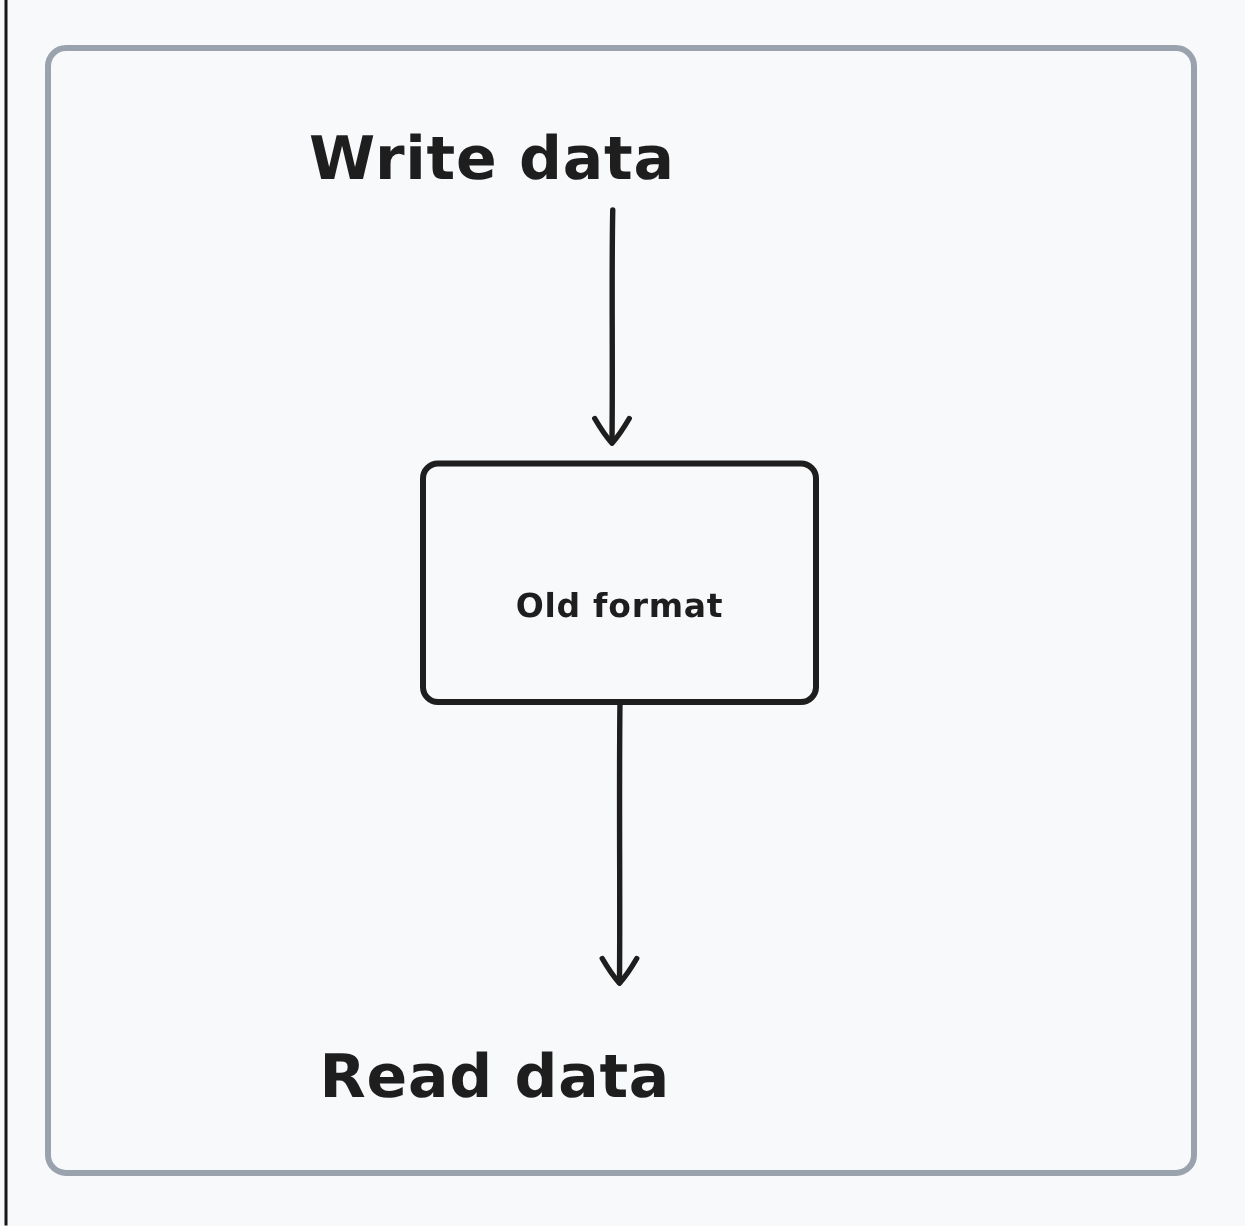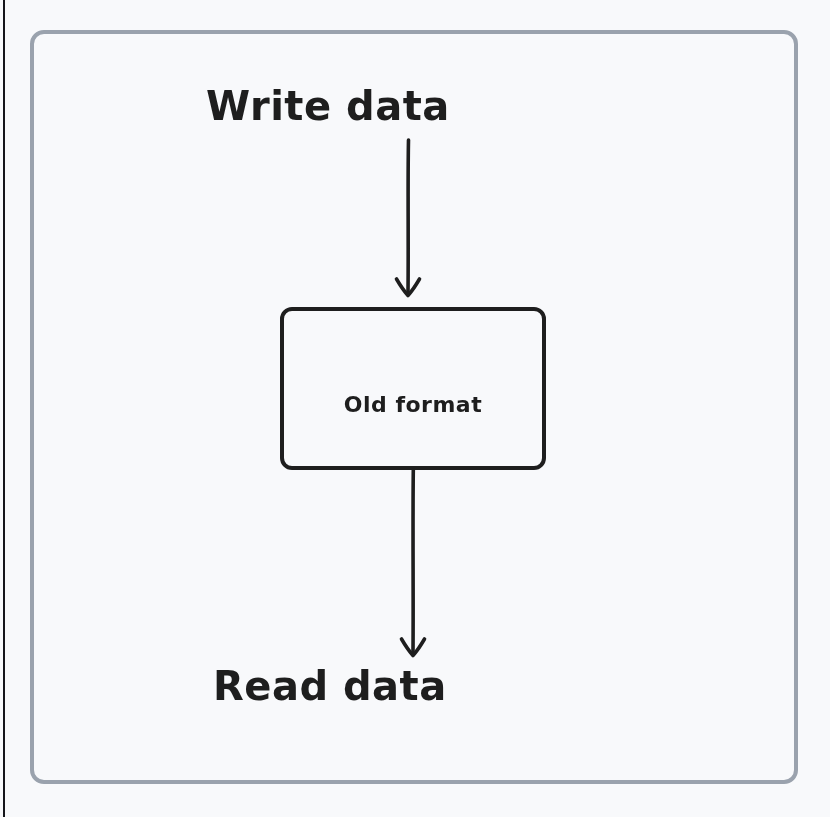--- a/index.html
+++ b/index.html
@@ -37,21 +37,21 @@
     position: absolute;
     width: 400px;
     font-size: 40px;
     font-weight: 700;
     letter-spacing: 0.5px;
     color: #1e1e1e;
     line-height: 1.1;
     white-space: nowrap;
   }
   .label-top  { left: 206px; top: 84px; }
-  .label-bottom { left: 213px; top: 664px; }
+  .label-bottom { left: 213px; top: 696px; }
   .arrow-svg {
     position: absolute;
     display: block;
   }
   .arrow-1 { left: 388px; top: 138px; }
   .arrow-2 { left: 393px; top: 468px; }
   .node-box {
     position: absolute;
     left: 280px;
     top: 307px;

